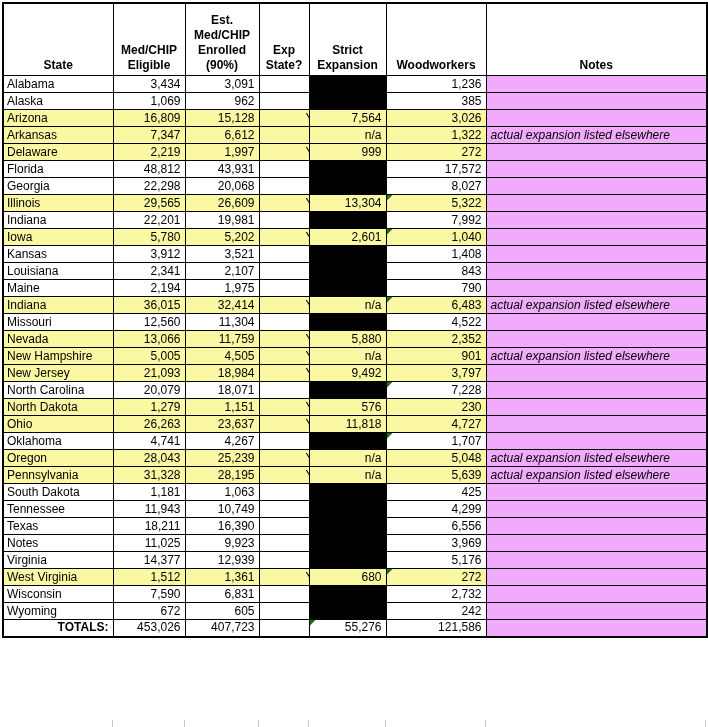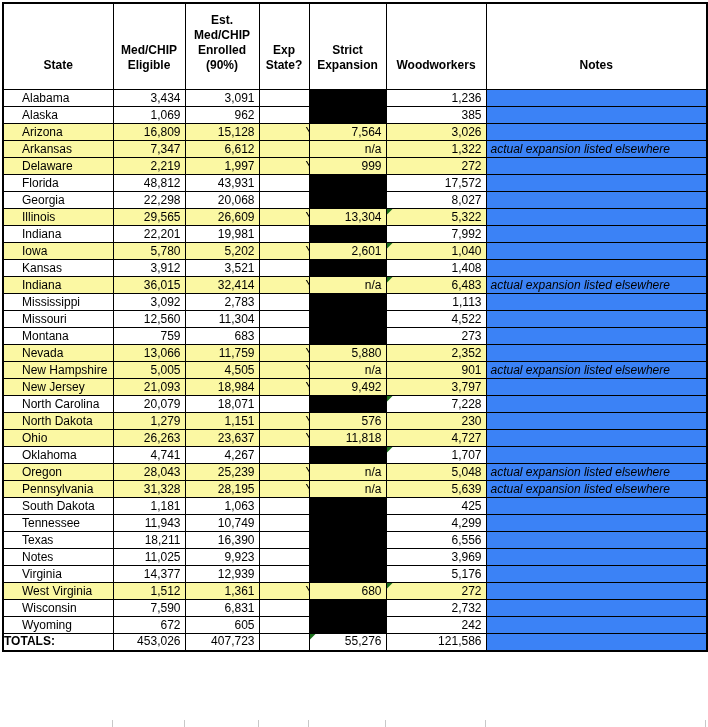--- a/index.html
+++ b/index.html
@@ -15,38 +15,38 @@
     border:2px solid var(--grid,#000);
   }
   th,td{
     border:1px solid var(--grid,#000);
     overflow:hidden;white-space:nowrap;
     font-size:12px;line-height:15px;
     padding:0;
   }
   thead th{
     height:69px;vertical-align:bottom;text-align:center;
-    font-weight:bold;white-space:pre-line;padding-bottom:16px;
+    font-weight:bold;white-space:pre-line;padding-bottom:2px;
   }
   tbody tr,tfoot tr{height:17px;}
-  td.state{text-align:left;padding-left:18px;}
+  td.state{text-align:left;padding-left:3px;}
   td.num{text-align:right;padding-right:4px;}
   td.exp{text-align:center;font-weight:normal;padding-left:46px;}
   td.na{}
-  td.notes{text-align:left;padding-left:4px;font-style:italic;background:#3b82f6;}
+  td.notes{text-align:left;padding-left:4px;font-style:italic;background:#f0abfc;}
   td.hl{background:var(--hl,#FBF8A3);}
   td.black{background:var(--blackout,#000);}
   td.flag{position:relative;margin-left:33px;}
   td.flag::before{
     content:"";position:absolute;top:0;left:0;width:6px;height:6px;
     background:var(--flag,#1C701C);
     clip-path:polygon(0 0,100% 0,0 100%);
   }
   tfoot td{border-bottom:2px solid var(--grid,#000);}
-  tfoot td.tot{font-weight:bold;text-align:left;padding-right:4px;}
+  tfoot td.tot{font-weight:bold;text-align:right;padding-right:4px;}
   .below-grid{position:absolute;left:2px;top:718px;width:704px;height:9px;}
   .below-grid .stub{position:absolute;top:0;width:1px;height:9px;background:var(--faint,#C8C8C8);}
 </style>
 </head>
 <body>
 
 <div class="sheet">
   <table>
     <colgroup>
       <col style="width:110px">
@@ -168,53 +168,53 @@
         <tr>
           <td class="state">Kansas</td>
           <td class="num">3,912</td>
           <td class="num">3,521</td>
           <td class="exp"></td>
           <td class="num black"></td>
           <td class="num">1,408</td>
           <td class="notes"></td>
         </tr>
         <tr>
+          <td class="state">Louisiana</td>
+          <td class="num">2,341</td>
+          <td class="num">2,107</td>
+          <td class="exp"></td>
+          <td class="num black"></td>
+          <td class="num">843</td>
+          <td class="notes"></td>
+        </tr>
+        <tr>
+          <td class="state">Maine</td>
+          <td class="num">2,194</td>
+          <td class="num">1,975</td>
+          <td class="exp"></td>
+          <td class="num black"></td>
+          <td class="num">790</td>
+          <td class="notes"></td>
+        </tr>
+        <tr>
           <td class="state hl">Indiana</td>
           <td class="num hl">36,015</td>
           <td class="num hl">32,414</td>
           <td class="exp hl">Yes</td>
           <td class="num na hl">n/a</td>
           <td class="num flag hl">6,483</td>
           <td class="notes">actual expansion listed elsewhere</td>
         </tr>
         <tr>
-          <td class="state">Mississippi</td>
-          <td class="num">3,092</td>
-          <td class="num">2,783</td>
-          <td class="exp"></td>
-          <td class="num black"></td>
-          <td class="num">1,113</td>
-          <td class="notes"></td>
-        </tr>
-        <tr>
           <td class="state">Missouri</td>
           <td class="num">12,560</td>
           <td class="num">11,304</td>
           <td class="exp"></td>
           <td class="num black"></td>
           <td class="num">4,522</td>
-          <td class="notes"></td>
-        </tr>
-        <tr>
-          <td class="state">Montana</td>
-          <td class="num">759</td>
-          <td class="num">683</td>
-          <td class="exp"></td>
-          <td class="num black"></td>
-          <td class="num">273</td>
           <td class="notes"></td>
         </tr>
         <tr>
           <td class="state hl">Nevada</td>
           <td class="num hl">13,066</td>
           <td class="num hl">11,759</td>
           <td class="exp hl">Yes</td>
           <td class="num hl">5,880</td>
           <td class="num hl">2,352</td>
           <td class="notes"></td>

